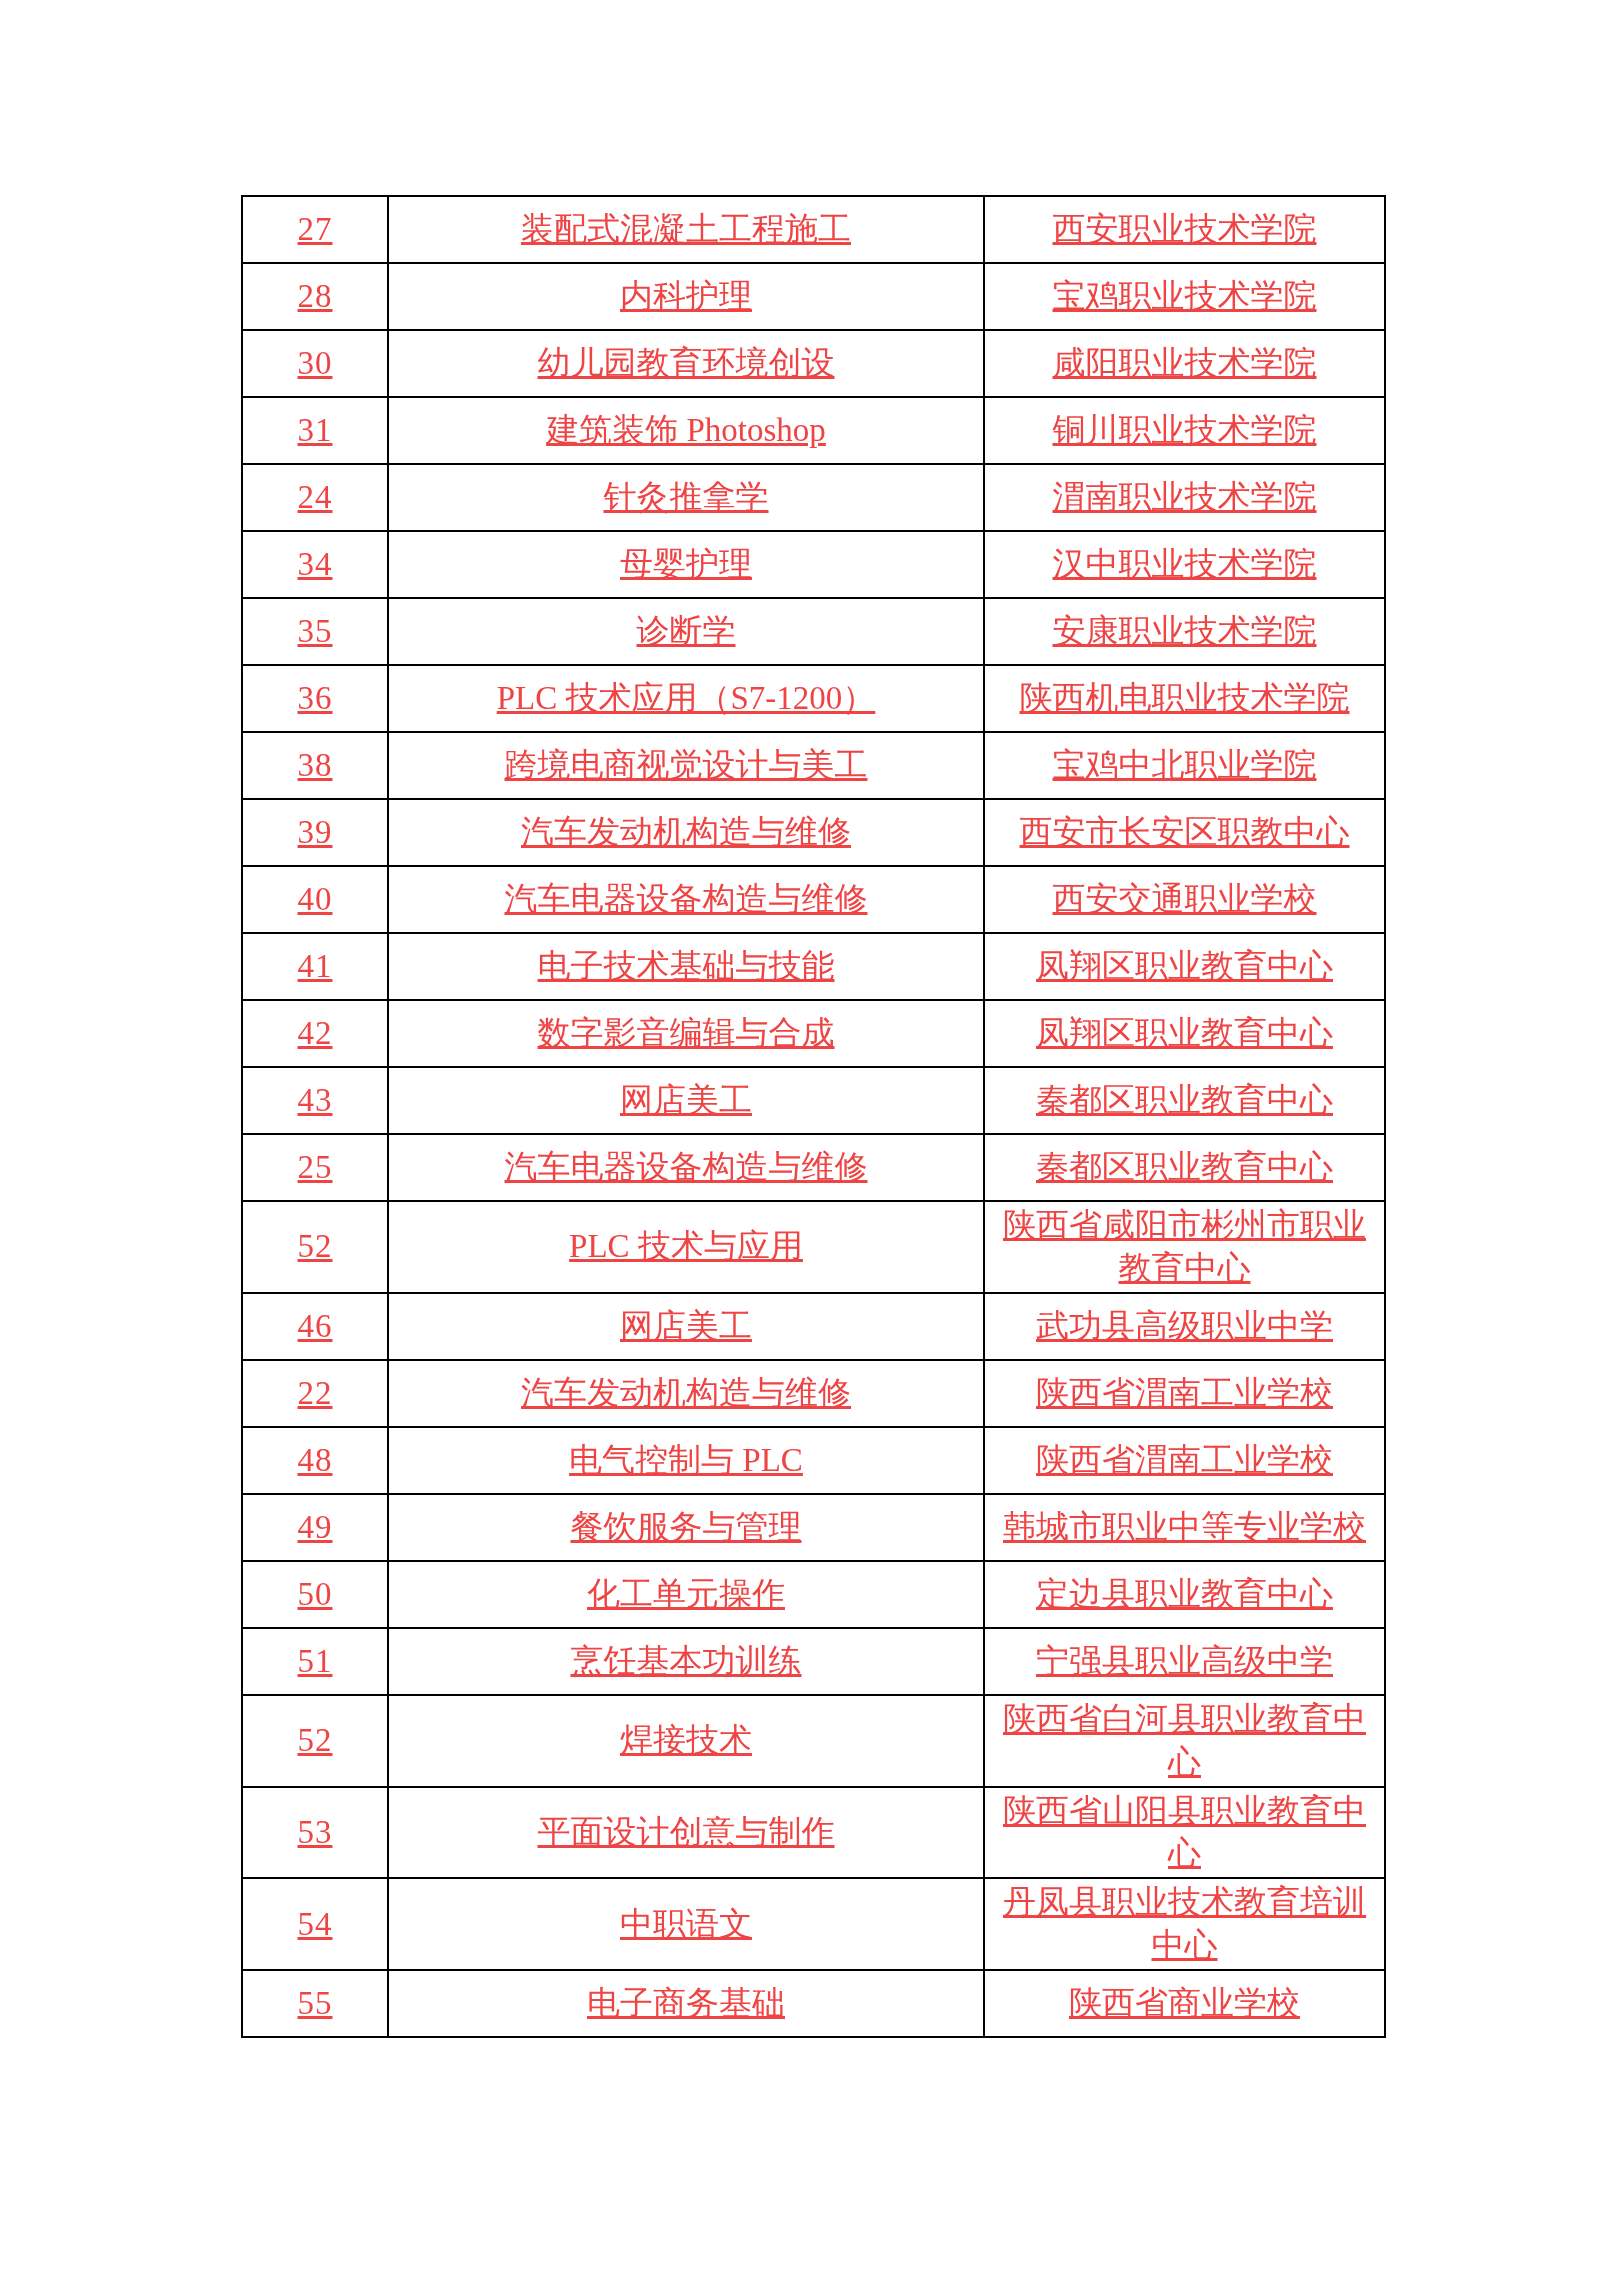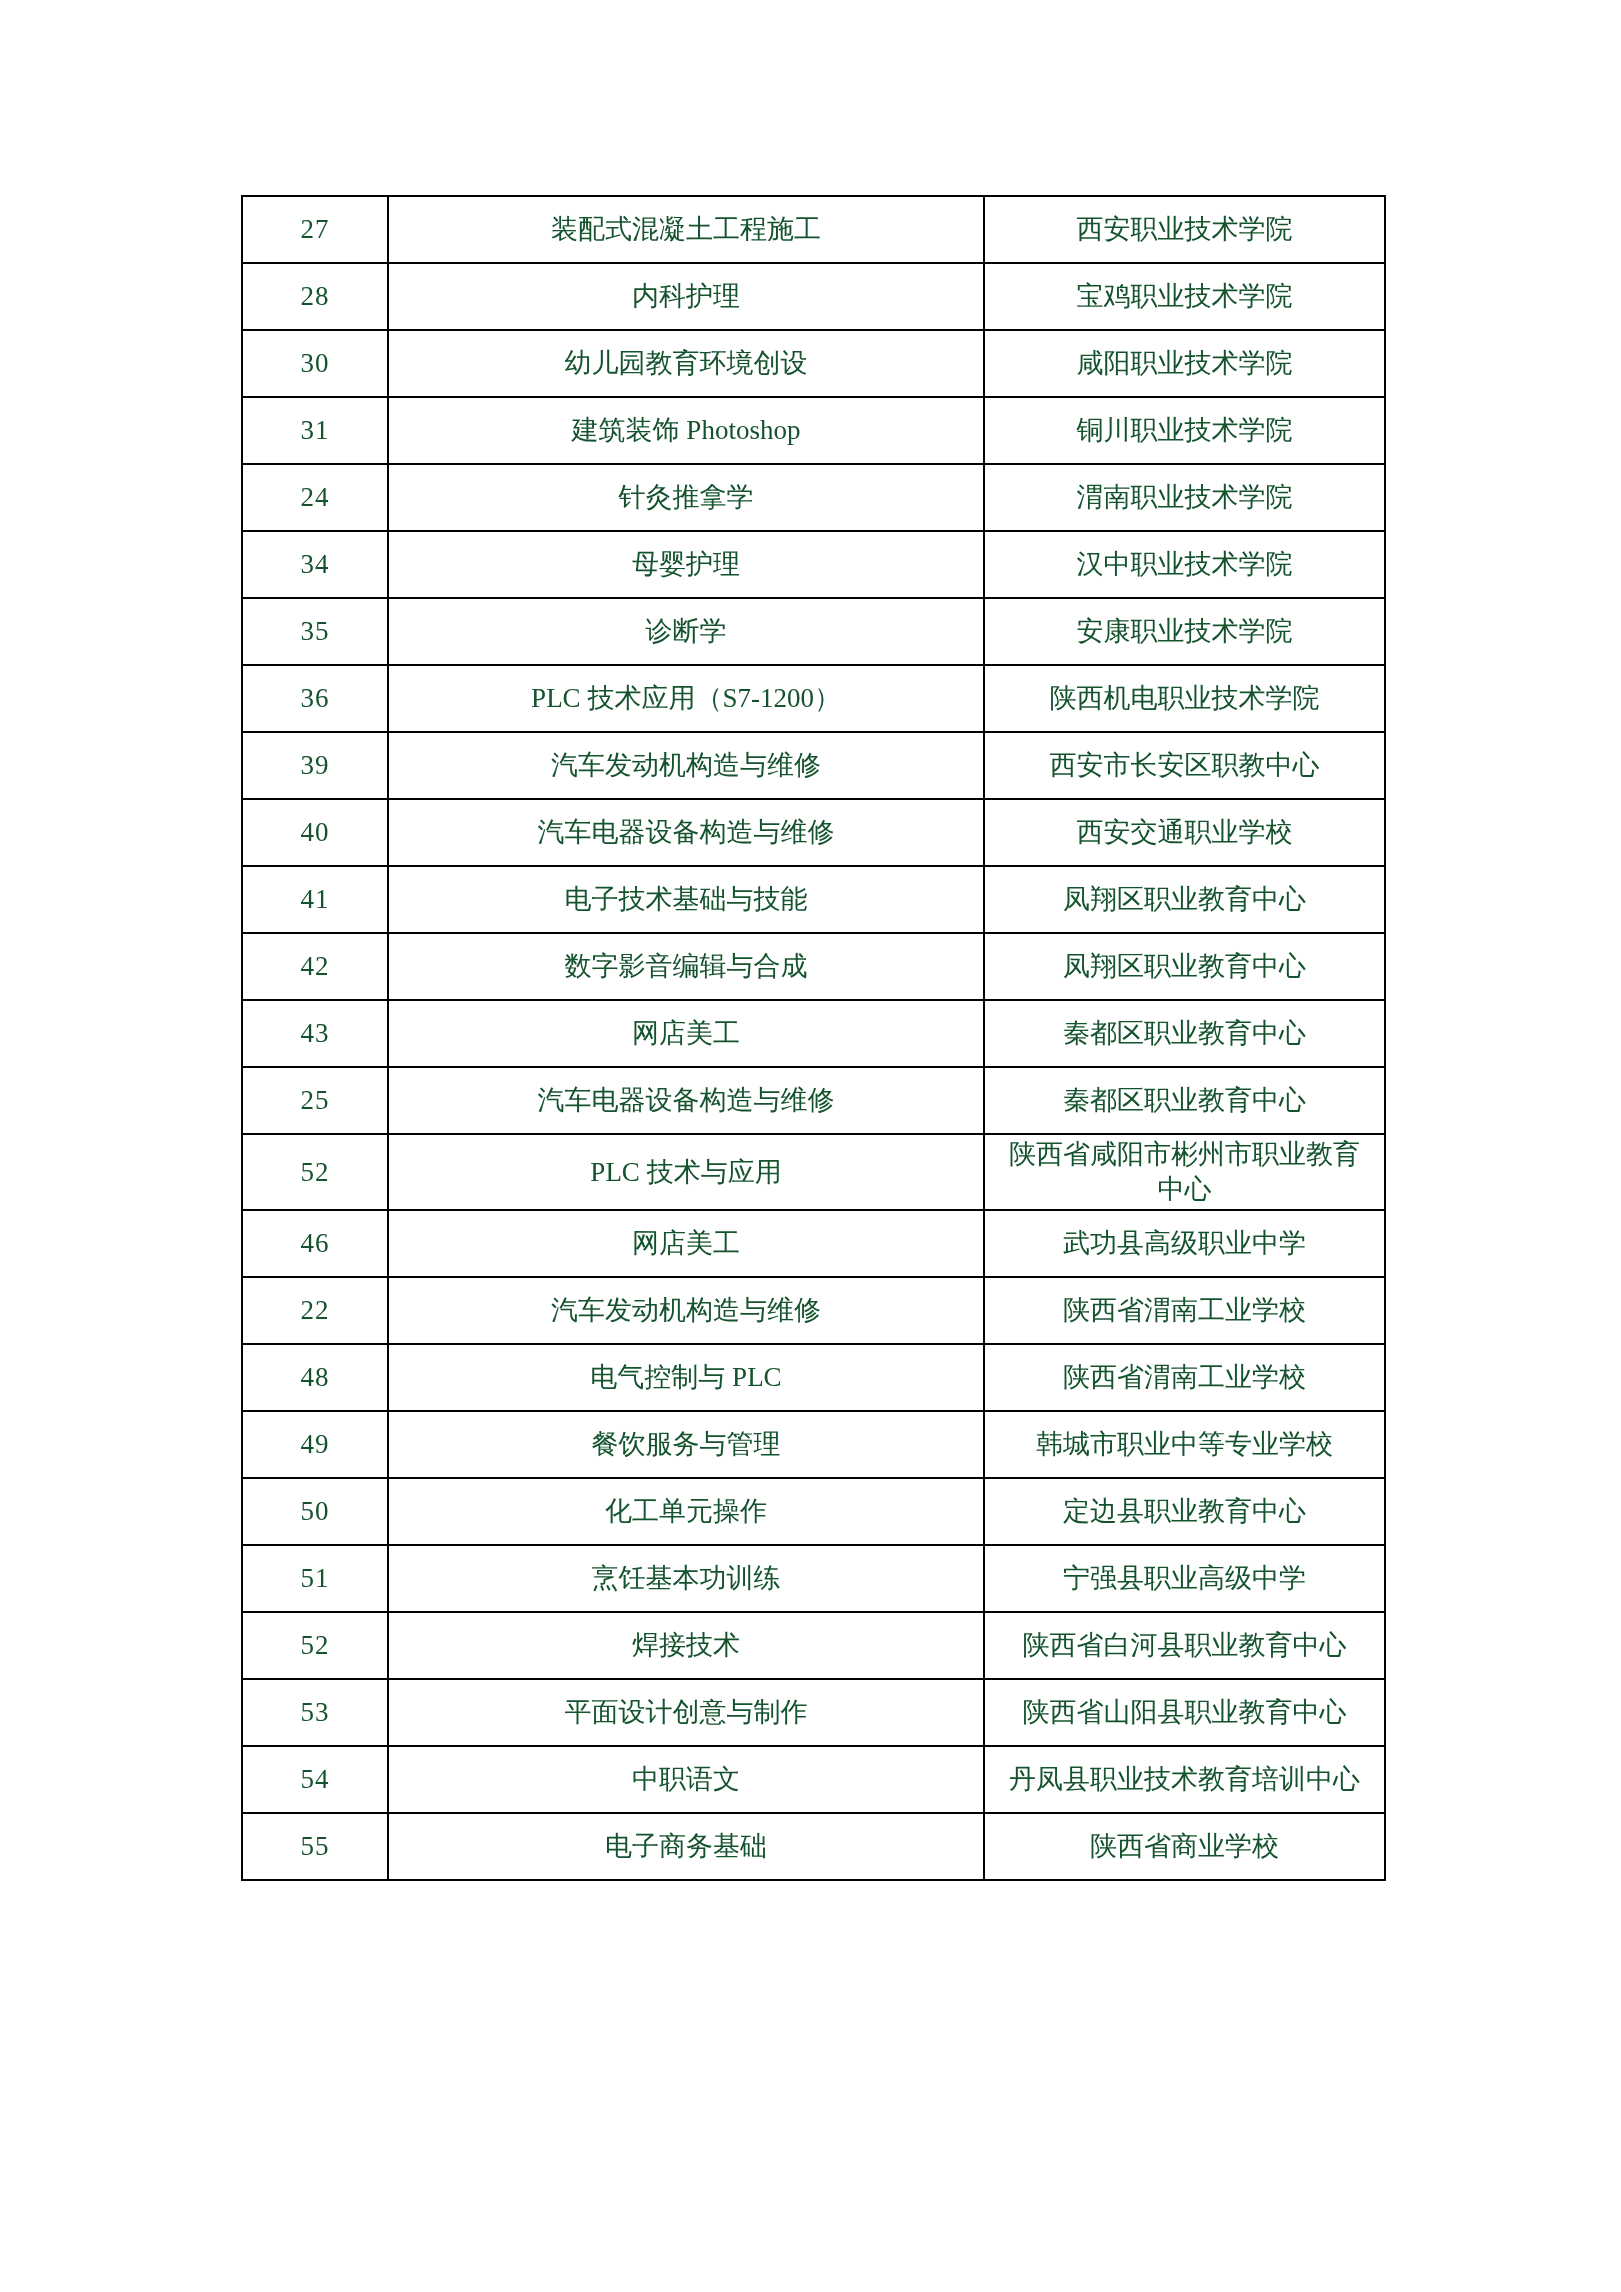--- a/index.html
+++ b/index.html
@@ -15,22 +15,23 @@
     overflow: hidden;
   }
   table.course-table {
     position: absolute;
     left: 241px;
     top: 195px;
     width: 1143px;
     border-collapse: collapse;
     table-layout: fixed;
     font-family: "Liberation Serif", serif;
-    font-size: 27px;
-    color: #14532d;
+    font-size: 33px;
+    color: #ef4444;
+    text-decoration: underline;
   }
   table.course-table col.c1 { width: 146px; }
   table.course-table col.c2 { width: 596px; }
   table.course-table col.c3 { width: 401px; }
   table.course-table td {
     border: 2px solid #000000;
     text-align: center;
     vertical-align: middle;
     height: 61px;
     padding: 2px 17.6px;
@@ -97,20 +98,25 @@
     <td class="col-inst">安康职业技术学院</td>
   </tr>
 
   <tr>
     <td class="col-no">36</td>
     <td class="col-course">PLC 技术应用（S7-1200）</td>
     <td class="col-inst">陕西机电职业技术学院</td>
   </tr>
 
 
+  <tr>
+    <td class="col-no">38</td>
+    <td class="col-course">跨境电商视觉设计与美工</td>
+    <td class="col-inst">宝鸡中北职业学院</td>
+  </tr>
 
   <tr>
     <td class="col-no">39</td>
     <td class="col-course">汽车发动机构造与维修</td>
     <td class="col-inst">西安市长安区职教中心</td>
   </tr>
 
   <tr>
     <td class="col-no">40</td>
     <td class="col-course">汽车电器设备构造与维修</td>

